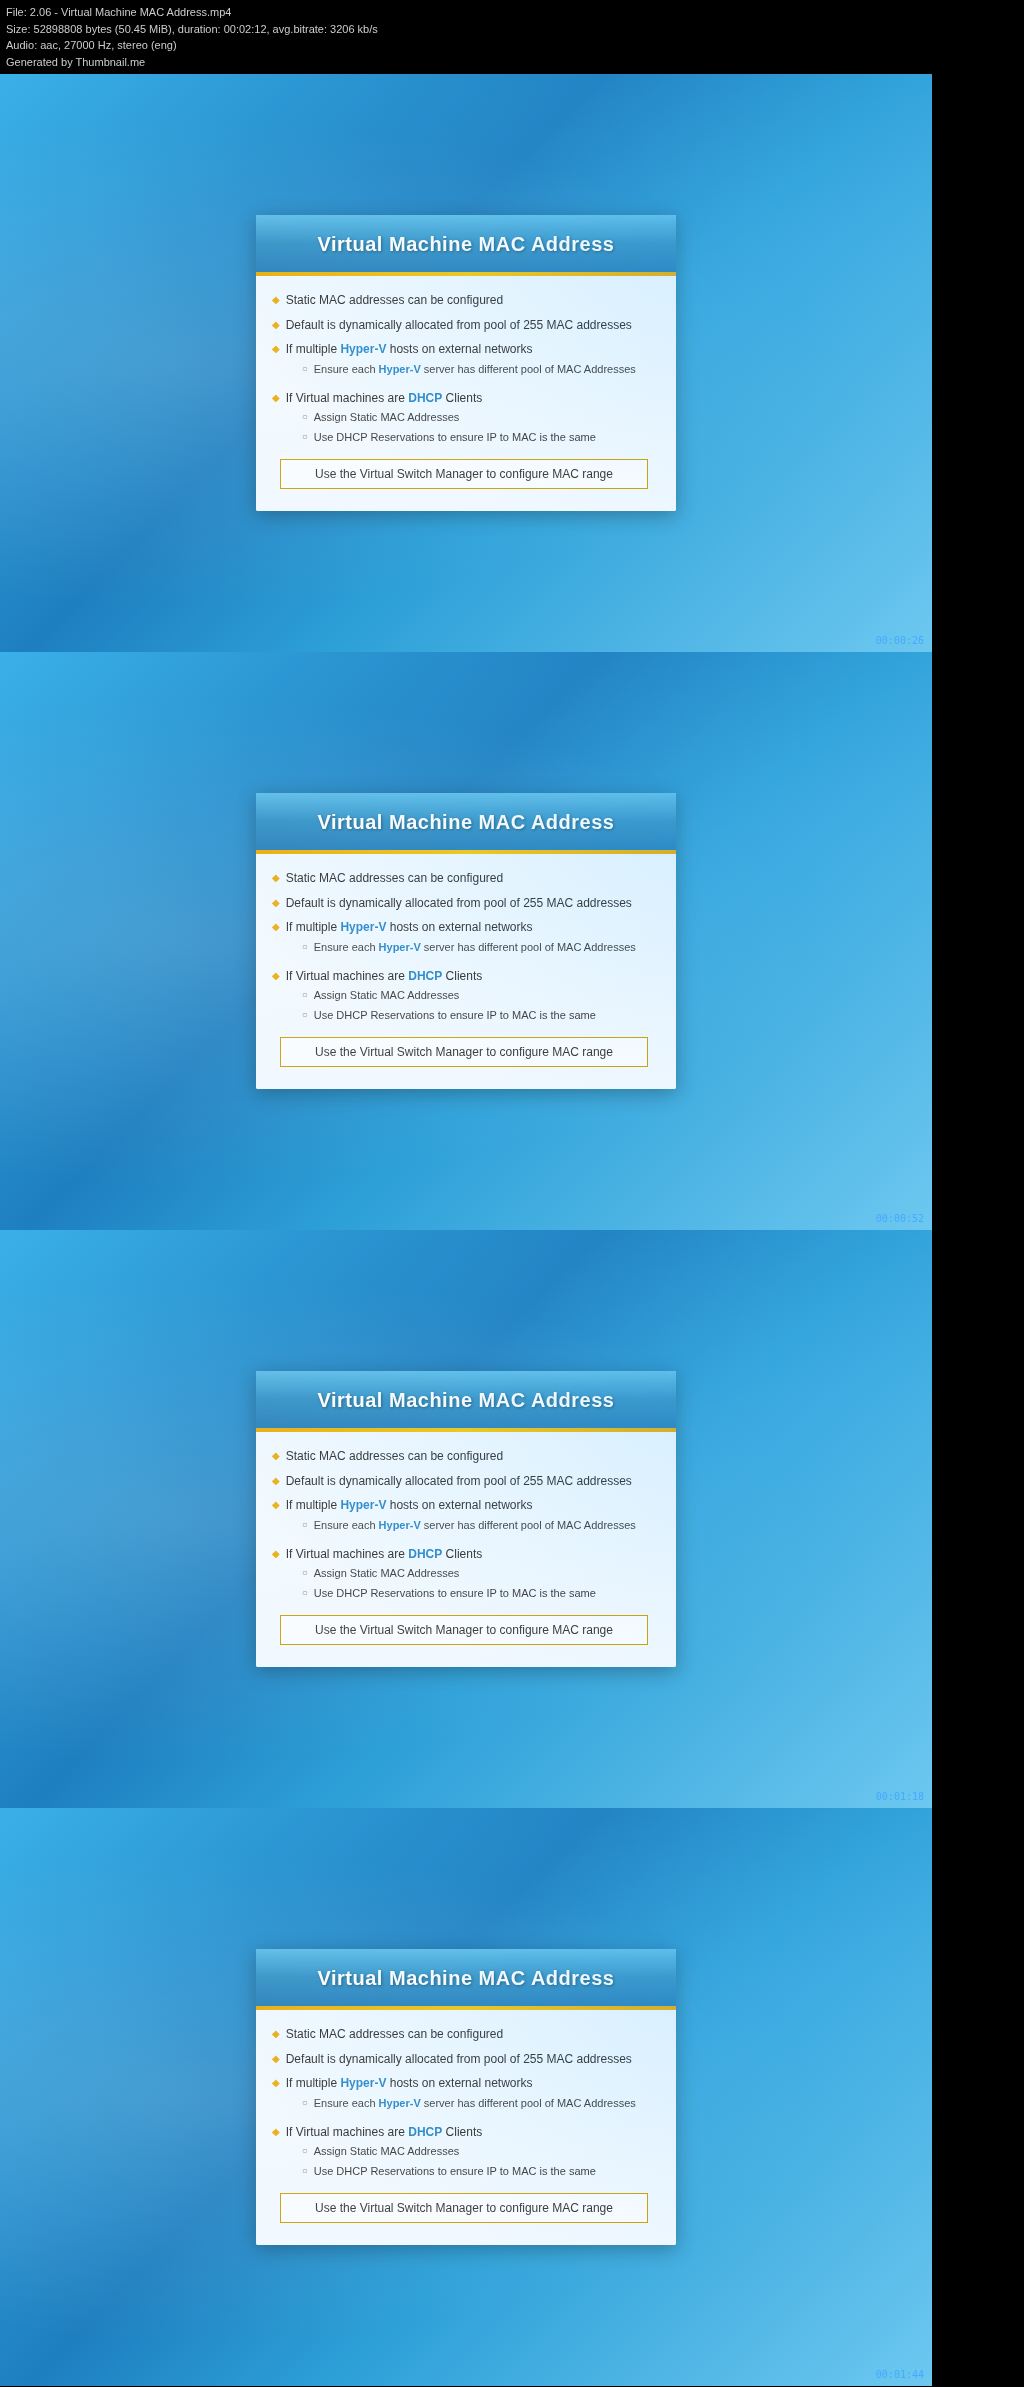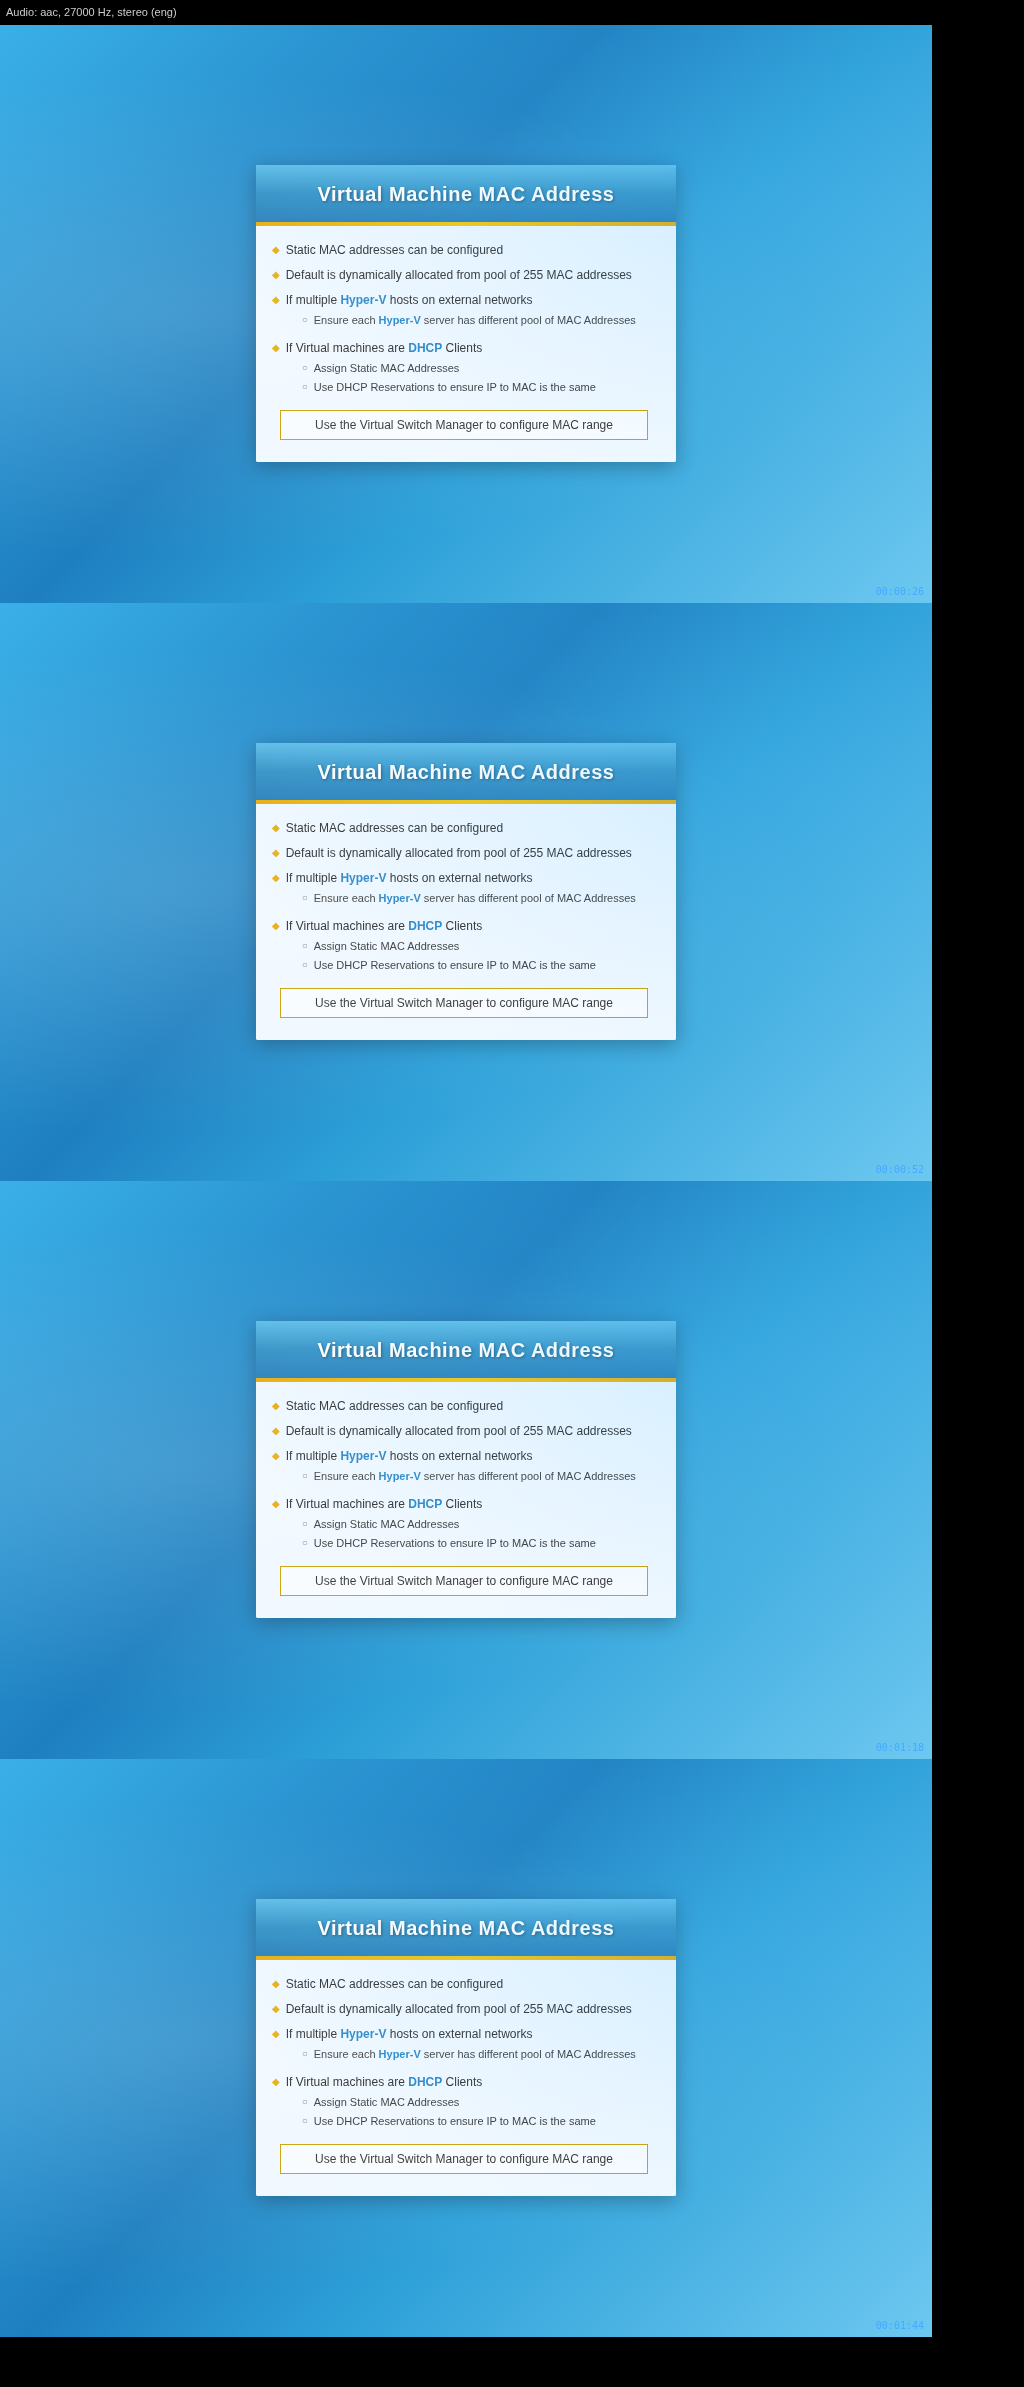--- a/index.html
+++ b/index.html
@@ -145,21 +145,24 @@
       text-align: center;
       font-size: 12px;
       color: #333;
       background: rgba(255,255,255,0.6);
     }
   </style>
 </head>
 <body>
 
 <div class="meta-bar">
+  <div>File: 2.06 - Virtual Machine MAC Address.mp4</div>
+  <div>Size: 52898808 bytes (50.45 MiB), duration: 00:02:12, avg.bitrate: 3206 kb/s</div>
   <div>Audio: aac, 27000 Hz, stereo (eng)</div>
+  <div>Generated by Thumbnail.me</div>
 </div>
 
 <div id="slides-container">
     <div class="slide-section">
     <div class="slide-card">
       <div class="slide-header">
         <div class="slide-title">Virtual Machine MAC Address</div>
       </div>
       <div class="slide-divider"></div>
       <div class="slide-body">

